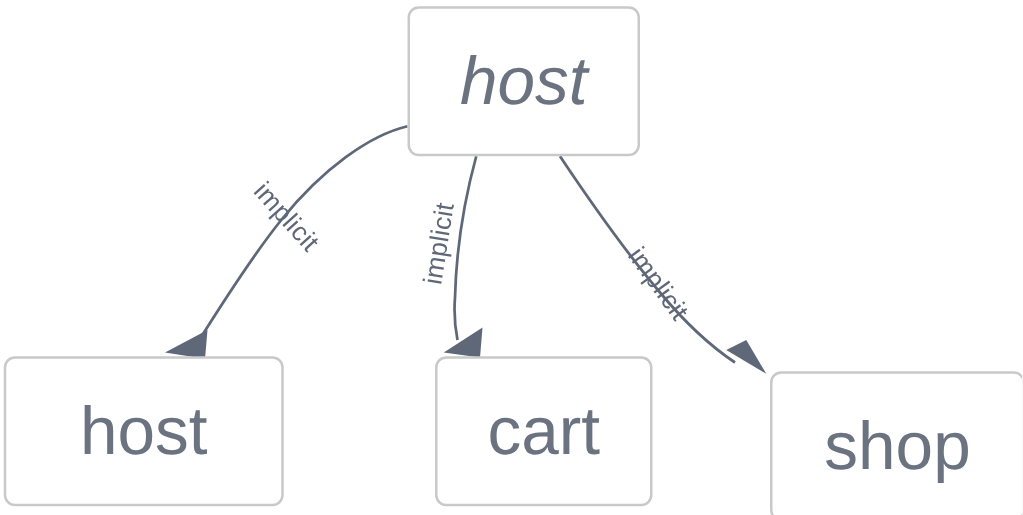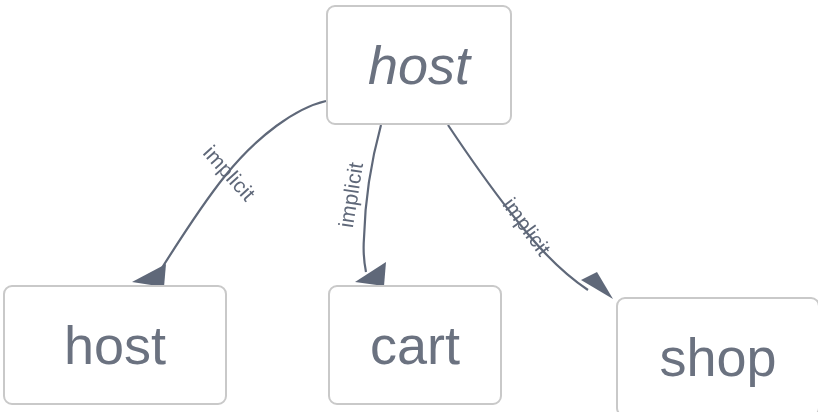--- a/index.html
+++ b/index.html
@@ -88,21 +88,21 @@
   </svg>
 
   <div class="node-box" style="left:326px; top:5px; width:186px; height:120px;font-style:italic;">
     <span class="node-label">host</span>
   </div>
 
   <div class="node-box" style="left:3px; top:285px; width:224px; height:120px;">
     <span class="node-label">host</span>
   </div>
 
-  <div class="node-box" style="left:328px; top:285px; width:174px; height:120px;">
+  <div class="node-box" style="left:348px; top:285px; width:174px; height:120px;">
     <span class="node-label">cart</span>
   </div>
 
   <div class="node-box" style="left:616px; top:297px; width:204px; height:120px;">
     <span class="node-label">shop</span>
   </div>
 
 </div>
 
 </body></html>

